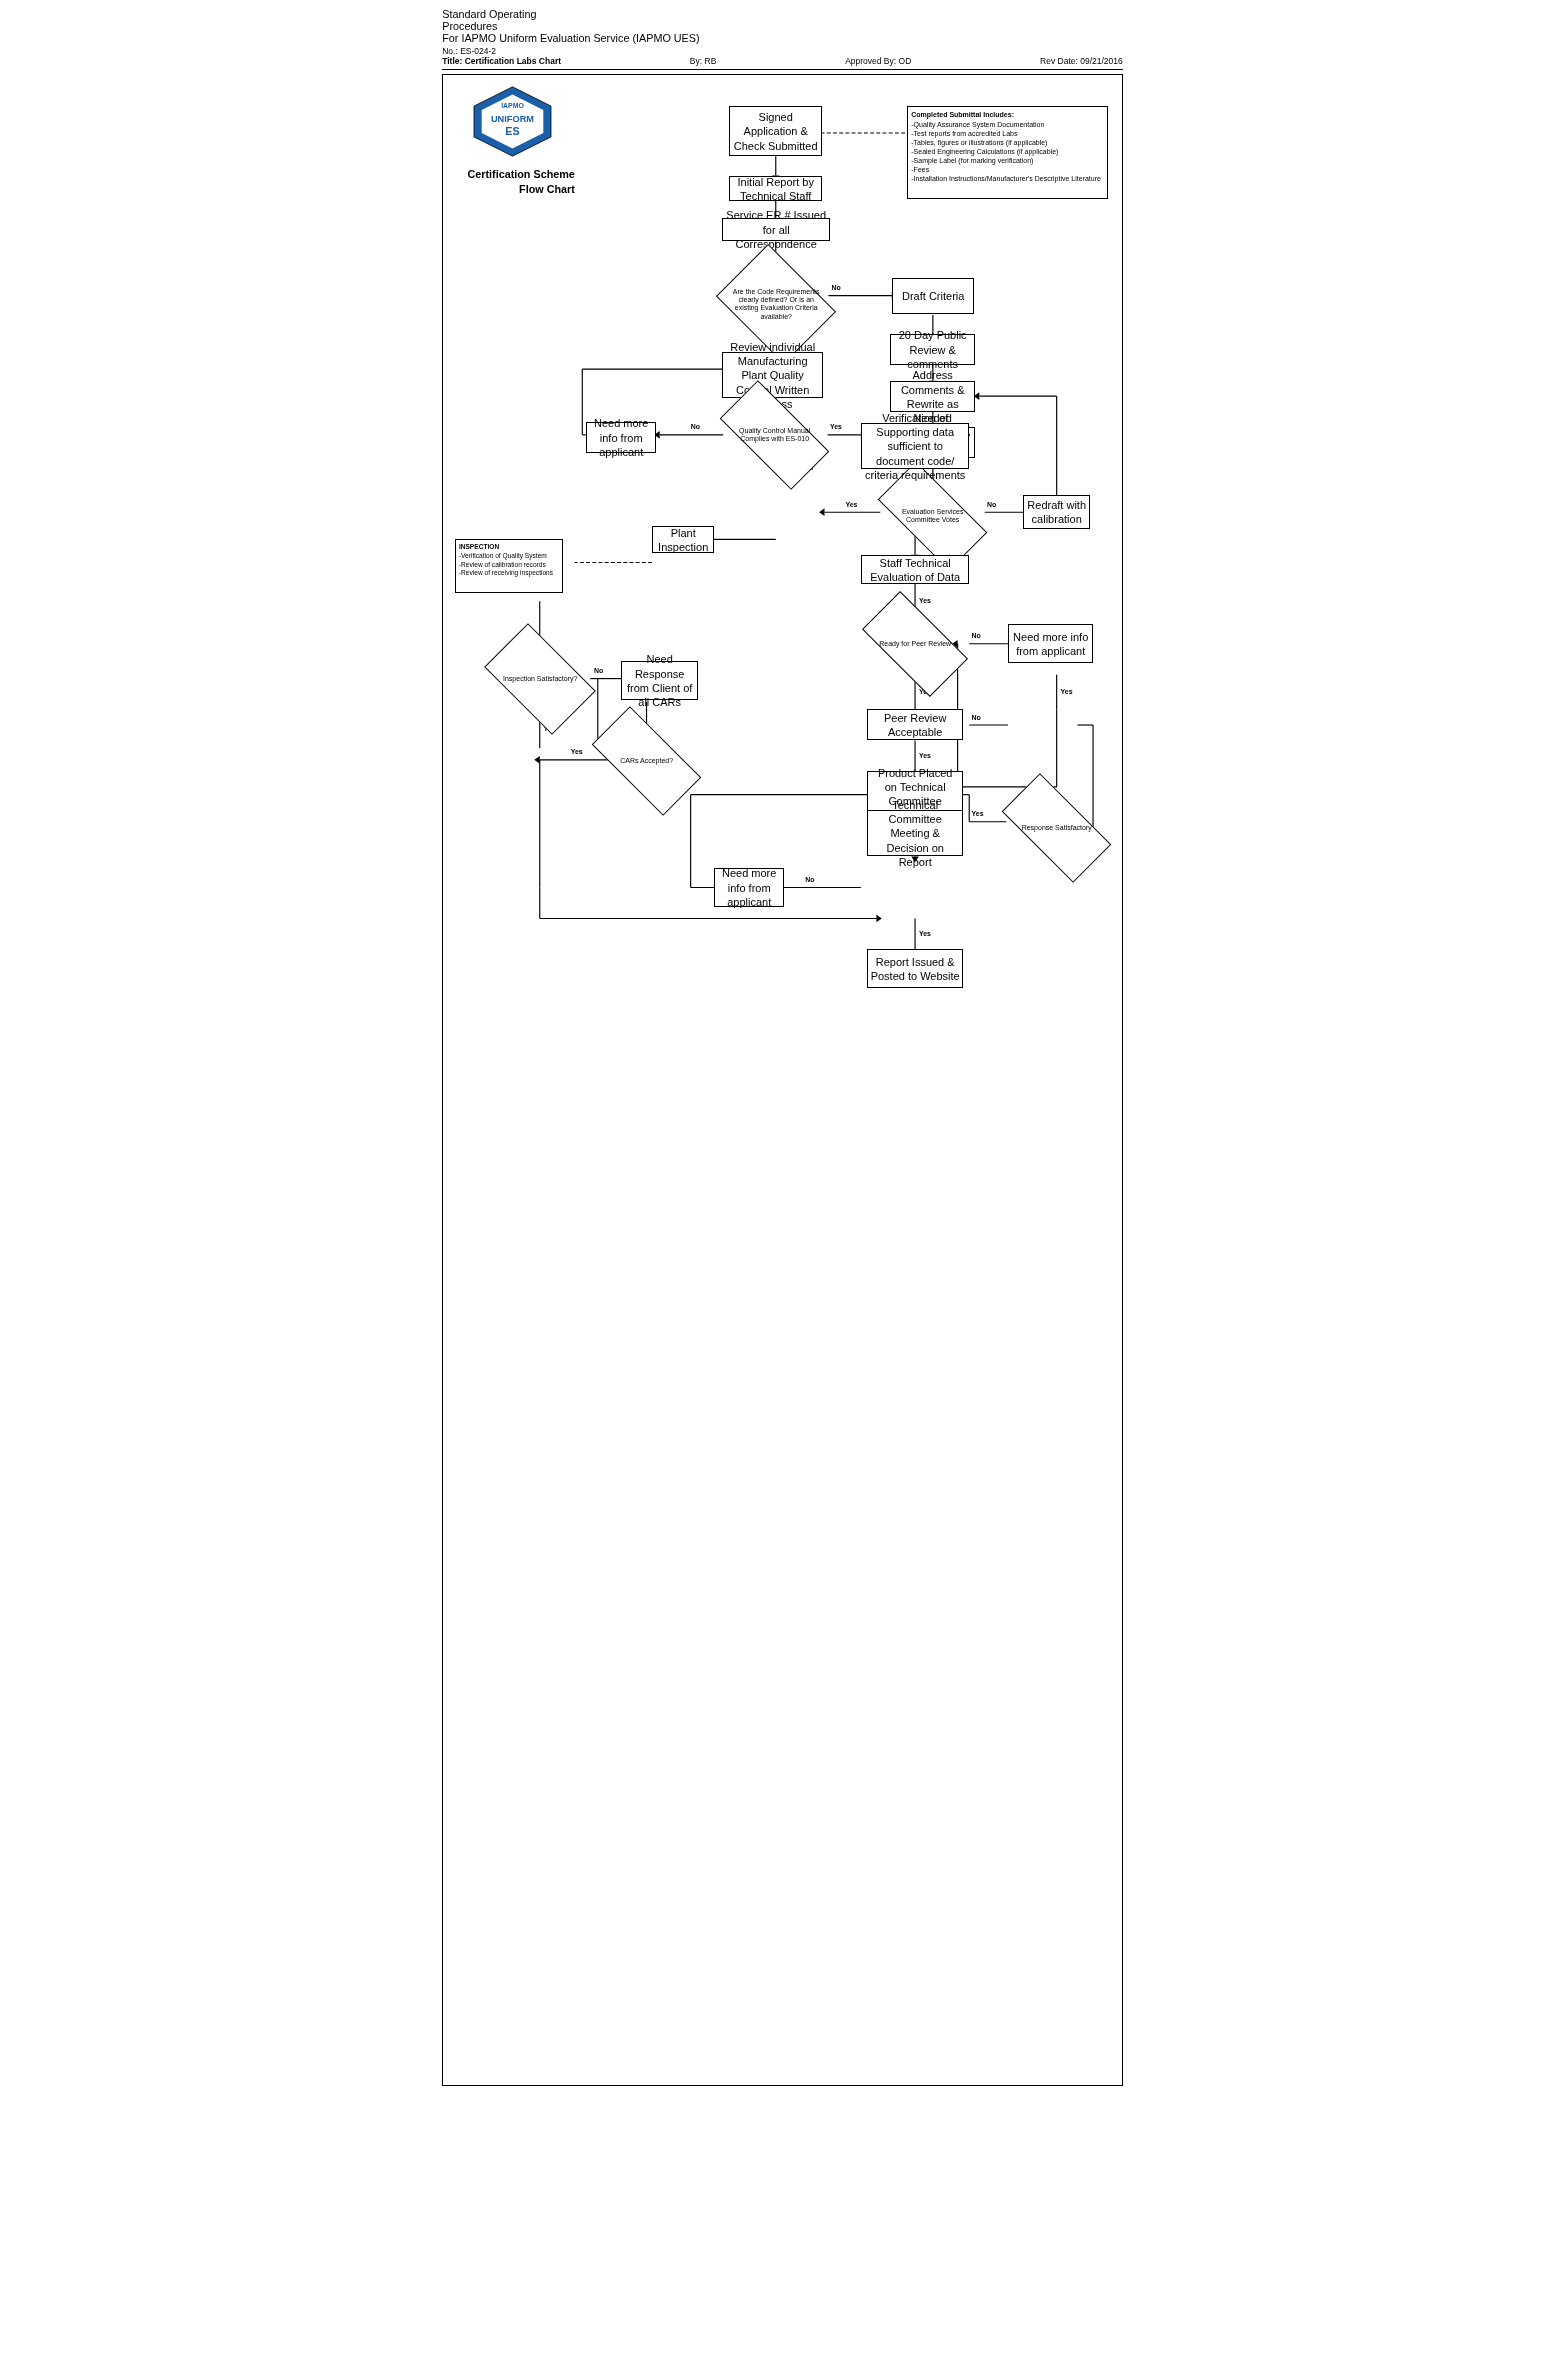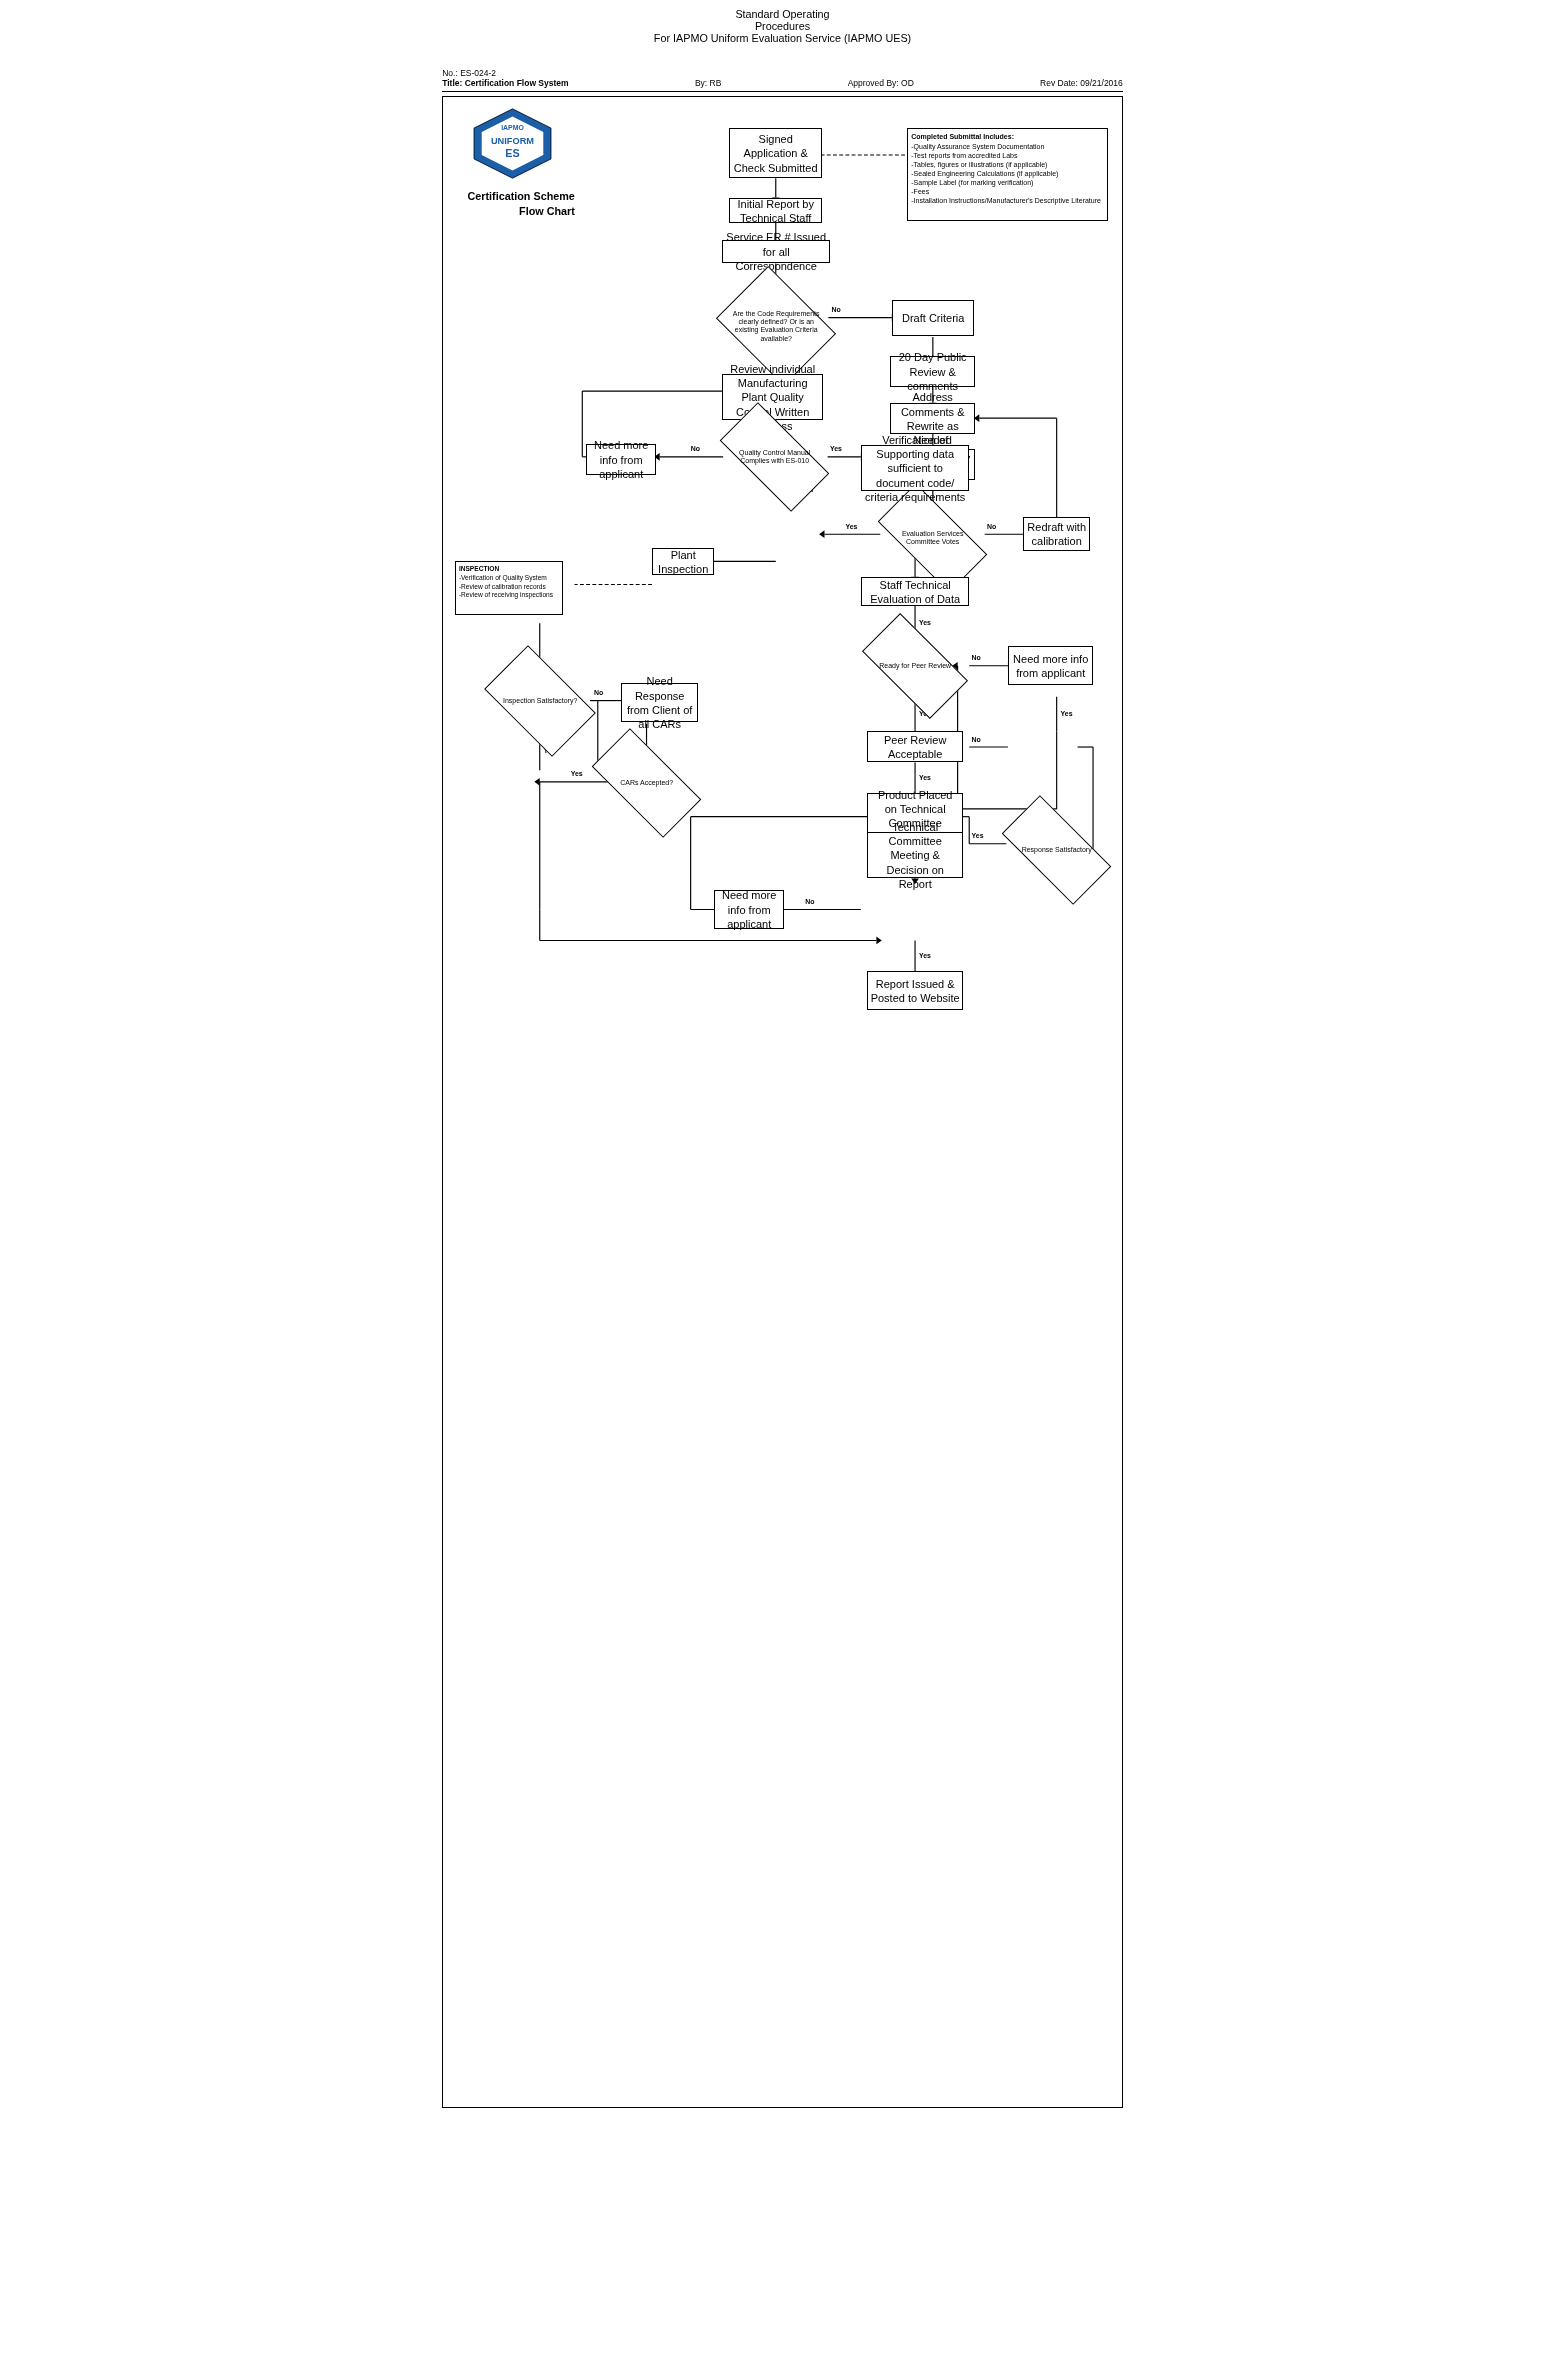--- a/index.html
+++ b/index.html
@@ -6,22 +6,21 @@
     body {
       font-family: Arial, sans-serif;
       background: #fff;
       color: #000;
       width: 696px;
       margin: 0 auto;
       padding: 7.7px;
       font-size: 8.5px;
     }
     .page-header {
-      text-align: center;
-      margin-bottom: 24px;
+      margin-bottom: 2px;
     }
     .page-header h2 {
       font-size: 10.8px;
       font-weight: normal;
     }
     .doc-info {
       margin-bottom: 4.6px;
       border-bottom: 1.5px solid #000;
       padding-bottom: 3.1px;
     }
@@ -119,21 +118,21 @@
 
 <div class="page-header">
   <h2>Standard Operating</h2>
   <h2>Procedures</h2>
   <h2>For IAPMO Uniform Evaluation Service (IAPMO UES)</h2>
 </div>
 
 <div class="doc-info">
   <div>No.: ES-024-2</div>
   <div class="doc-info-row">
-    <span class="title">Title: Certification Flow System</span>
+    <span class="title">Title: Certification Labs Chart</span>
     <span>By: RB</span>
     <span>Approved By: OD</span>
     <span>Rev Date:  09/21/2016</span>
   </div>
 </div>
 
 <div class="flowchart-container">
 
   <svg class="connector-svg" height="2012" xmlns="http://www.w3.org/2000/svg" viewBox="0 0 880 2600" width="681" style="font-size:11px">
 

